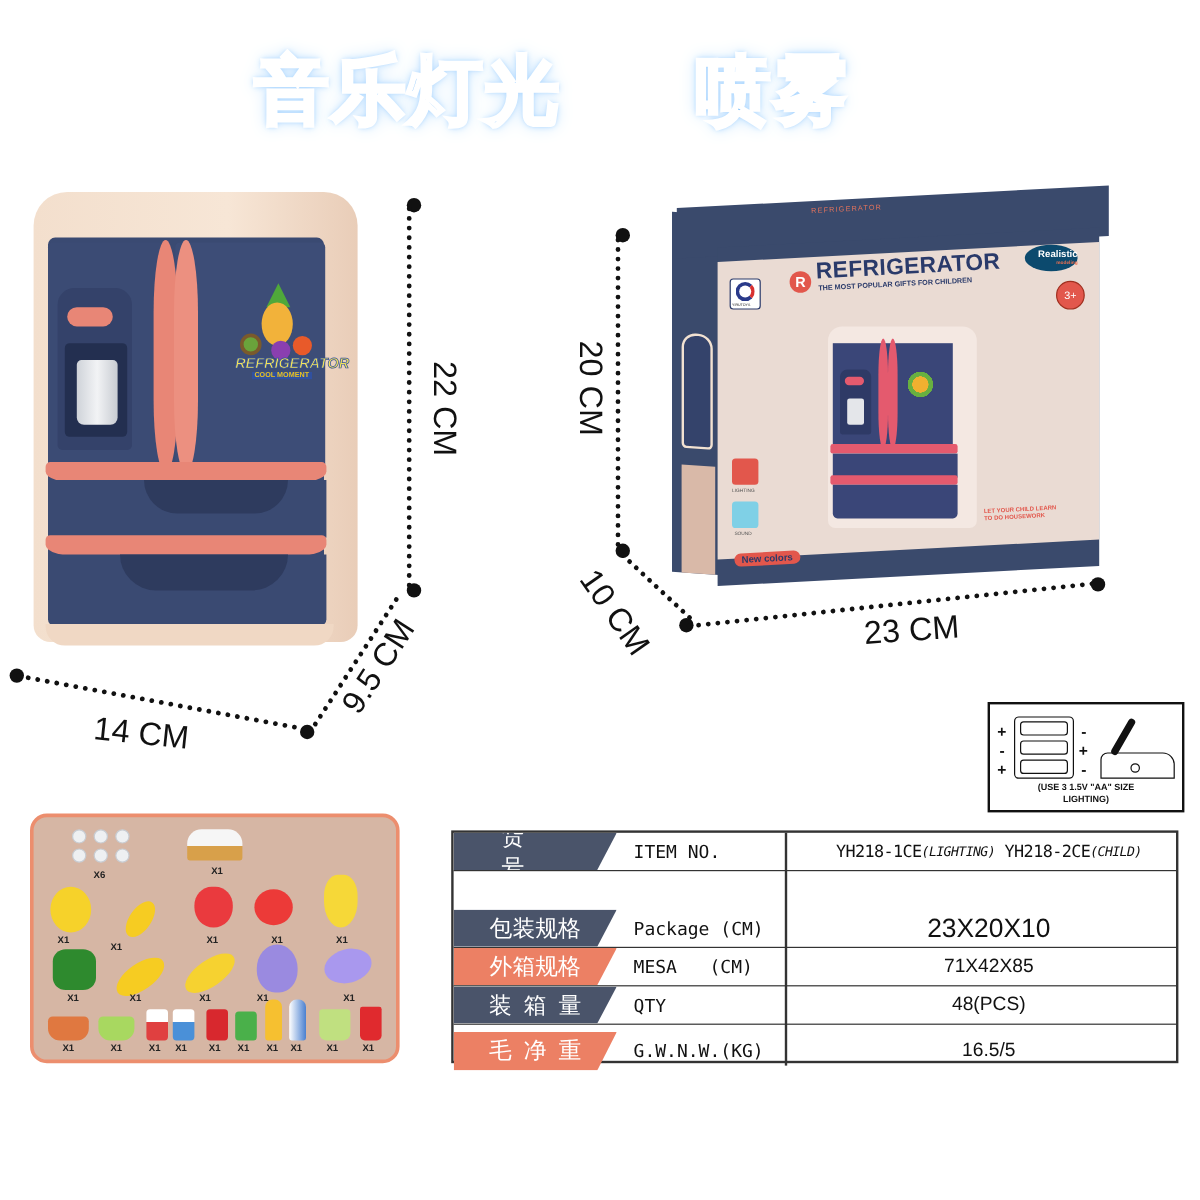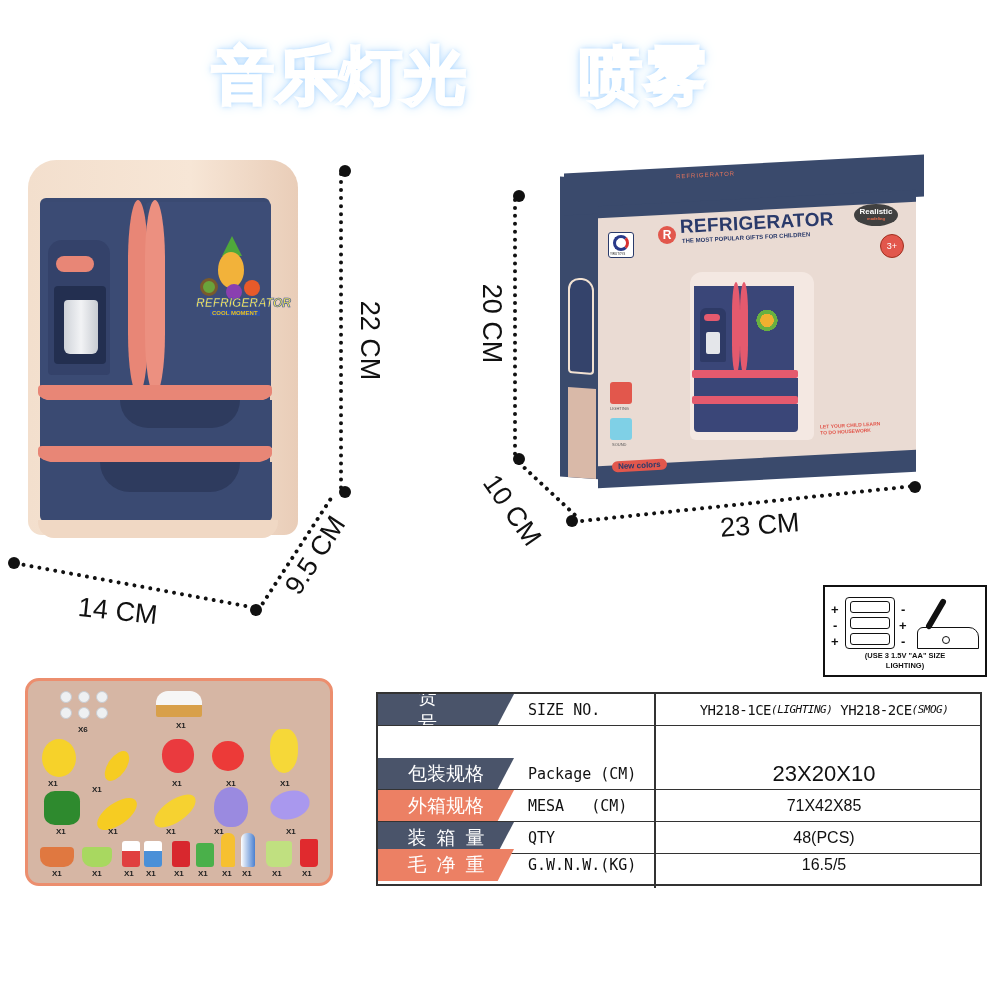--- a/index.html
+++ b/index.html
@@ -58,21 +58,21 @@
   .box .top { position: absolute; left: 6px; top: 4px; width: 360px; height: 42px; background: #3a4a6c; transform: skewY(-3deg); }
   .box .top-text { position: absolute; left: 118px; top: 12px; font-size: 6px; color: #e2735c; letter-spacing: 1px; transform: rotate(-3deg); }
   .box .front { position: absolute; left: 40px; top: 38px; width: 318px; height: 282px; background: #3a4a6c; transform: skewY(-3deg); }
   .box .panel { position: absolute; left: 40px; top: 50px; width: 318px; height: 248px; background: #eadbd3; transform: skewY(-3deg); }
   .box .logo { position: absolute; left: 50px; top: 72px; width: 26px; height: 26px; background: #fff; border: 1.5px solid #2a3a6a; border-radius: 3px; }
   .box .logo .c { position: absolute; left: 4px; top: 2px; width: 16px; height: 16px; border: 3px solid #2a3a8a; border-right-color: #d83030; border-radius: 50%; }
   .box .logo .t { position: absolute; left: 1px; bottom: 1px; font-size: 3px; color: #222; }
   .box .r-badge { position: absolute; left: 100px; top: 66px; width: 18px; height: 18px; border-radius: 50%; background: #e2574c; color: #fff; font-weight: bold; font-size: 12px; text-align: center; line-height: 18px; }
   .box .title { position: absolute; left: 122px; top: 56px; font-weight: bold; font-size: 19px; color: #2a3a6a; transform: rotate(-3deg); transform-origin: left; letter-spacing: 0.3px; }
   .box .subtitle { position: absolute; left: 124px; top: 78px; font-weight: bold; font-size: 6px; color: #2a3a6a; transform: rotate(-3deg); transform-origin: left; }
-  .box .realistic { position: absolute; left: 296px; top: 44px; width: 44px; height: 22px; background: #404040; border-radius: 50%; color: #fff; font-size: 8px; font-weight: bold; text-align: center; padding-top: 3px; }
+  .box .realistic { position: absolute; left: 296px; top: 44px; width: 44px; height: 22px; background: #0c4a6e; border-radius: 50%; color: #fff; font-size: 8px; font-weight: bold; text-align: right; padding-top: 3px; }
   .box .realistic .sub { display: block; font-size: 4px; color: #f07050; }
   .box .age { position: absolute; left: 322px; top: 74px; width: 24px; height: 24px; border-radius: 50%; background: #e2574c; color: #fff; font-size: 9px; text-align: center; line-height: 22px; border: 1.5px solid #a03020; }
   .box .mini { position: absolute; left: 132px; top: 112px; width: 120px; height: 170px; }
   .box .mini .shell { position: absolute; left: 0; top: 0; width: 124px; height: 168px; background: #f4e8e2; border-radius: 12px 12px 6px 6px; }
   .box .mini .doors { position: absolute; left: 4px; top: 14px; width: 100px; height: 84px; background: #3a4678; }
   .box .mini .h1 { position: absolute; left: 42px; top: 10px; width: 8px; height: 92px; background: #e45a6e; border-radius: 4px / 30px; }
   .box .mini .h2 { position: absolute; left: 50px; top: 10px; width: 8px; height: 92px; background: #e45a6e; border-radius: 4px / 30px; }
   .box .mini .disp { position: absolute; left: 10px; top: 36px; width: 26px; height: 54px; background: #2e3a66; border-radius: 6px 6px 2px 2px; }
   .box .mini .lever { position: absolute; left: 14px; top: 42px; width: 16px; height: 7px; background: #e45a6e; border-radius: 4px; }
   .box .mini .cup { position: absolute; left: 16px; top: 60px; width: 14px; height: 22px; background: #e4e6ea; border-radius: 2px; }
@@ -305,38 +305,38 @@
   <div class="acc" style="left:238px;top:160px;width:26px;height:26px;background:#c0e080;border-radius:3px 3px 6px 6px;"></div>
   <div class="acc-lbl" style="left:244px;top:188px;">X1</div>
   <div class="acc" style="left:272px;top:158px;width:18px;height:28px;background:#e02a2e;border-radius:2px 2px 4px 4px;"></div>
   <div class="acc-lbl" style="left:274px;top:188px;">X1</div>
 </div>
 
 <div class="spec">
   <div class="vdiv"></div>
   <div class="row" style="top:0;">
     <div class="hd dark spaced">货号</div>
-    <div class="en">SIZE NO.</div>
+    <div class="en">ITEM NO.</div>
     <div class="val item">
-      <span>YH218-1CE</span><small>(LIGHTING)</small>&nbsp;<span>YH218-2CE</span><small>(SMOG)</small>
+      <span>YH218-1CE</span><small>(LIGHTING)</small>&nbsp;<span>YH218-2CE</span><small>(CHILD)</small>
     </div>
   </div>
   <div class="row" style="top:64px;">
     <div class="hd dark">包装规格</div>
     <div class="en">Package (CM)</div>
     <div class="val big">23X20X10</div>
   </div>
   <div class="row" style="top:96px;text-align:right;">
     <div class="hd orange">外箱规格</div>
     <div class="en" style="white-space:pre;">MESA   (CM)</div>
     <div class="val">71X42X85</div>
   </div>
   <div class="row" style="top:128px;">
     <div class="hd dark mid">装箱量</div>
     <div class="en">QTY</div>
     <div class="val">48(PCS)</div>
   </div>
-  <div class="row" style="top:155px;">
+  <div class="row" style="top:166px;">
     <div class="hd orange mid">毛净重</div>
     <div class="en">G.W.N.W.(KG)</div>
     <div class="val">16.5/5</div>
   </div>
 </div>
 
 </body></html>

